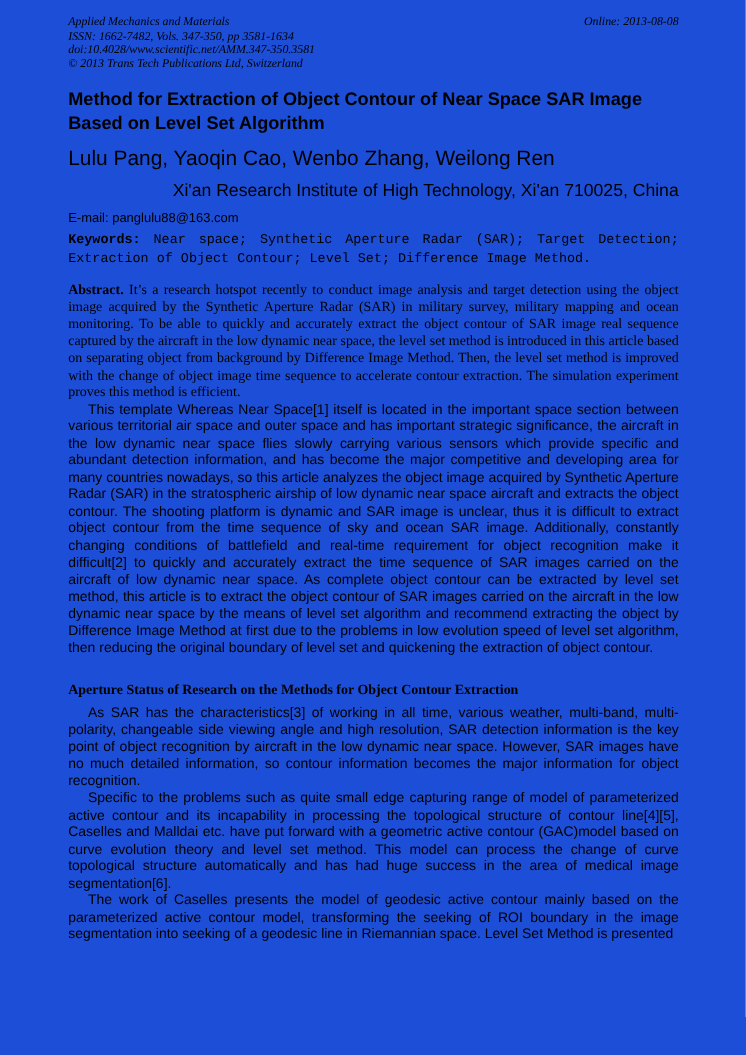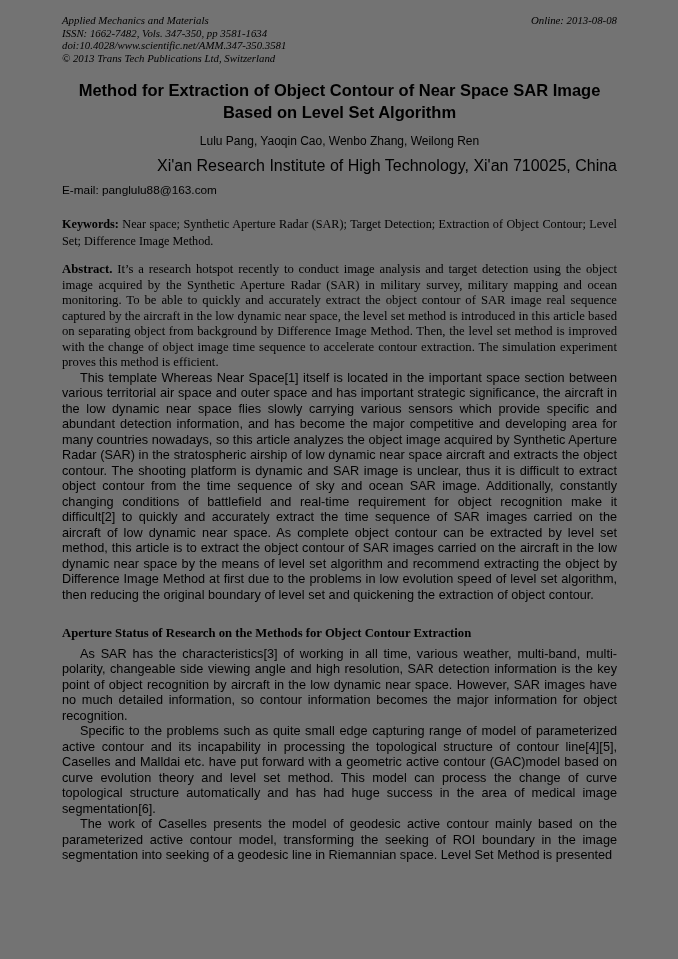--- a/index.html
+++ b/index.html
@@ -3,21 +3,21 @@
 <meta charset="utf-8">
 <style>
   * { margin: 0; padding: 0; box-sizing: border-box; }
   html, body { background: #e8e8e8; }
   body { display: block; }
   .page {
     position: relative;
     width: 678px;
     height: 959px;
     margin: 0 auto;
-    background: #737373;
+    background: #1d4ed8;
     color: #000000;
     padding: 14px 61px 0 62px;
     overflow: hidden;
   }
   
   .header-row {
     display: flex;
     justify-content: space-between;
     align-items: flex-start;
     font-family: "Liberation Serif", serif;
@@ -26,44 +26,43 @@
     line-height: 12.5px;
     white-space: nowrap;
   }
   
   .title {
     margin-top: 16px;
     font-family: "Liberation Sans", sans-serif;
     font-weight: bold;
     font-size: 16.5px;
     line-height: 21.5px;
-    text-align: center;
+    text-align: left;
   }
   .authors {
     margin-top: 11px;
     font-family: "Liberation Sans", sans-serif;
-    font-size: 12px;
-    text-align: center;
+    font-size: 19px;
   }
   .affiliation {
     margin-top: 9px;
     font-family: "Liberation Sans", sans-serif;
     font-size: 16px;
     text-align: right;
   }
   .email {
     margin-top: 8px;
     font-family: "Liberation Sans", sans-serif;
     font-size: 11.8px;
     text-align: left;
   }
   
   .keywords {
-    margin-top: 19px;
-    font-family: Liberation Serif, serif;
+    margin-top: 5px;
+    font-family: Liberation Mono, monospace;
     font-size: 12.2px;
     line-height: 16.5px;
     text-align: justify;
   }
   .keywords b { font-weight: bold; }
   
   .abstract {
     margin-top: 13px;
     font-family: "Liberation Serif", serif;
     font-size: 12.7px;

